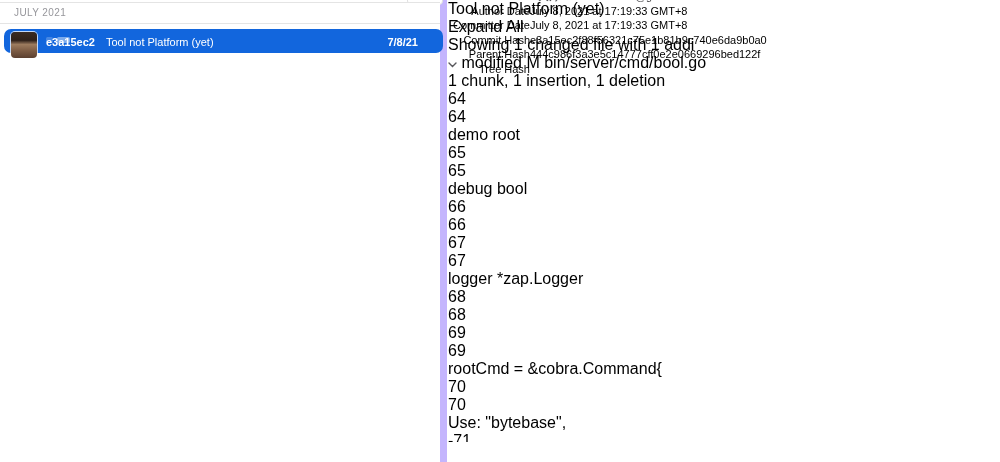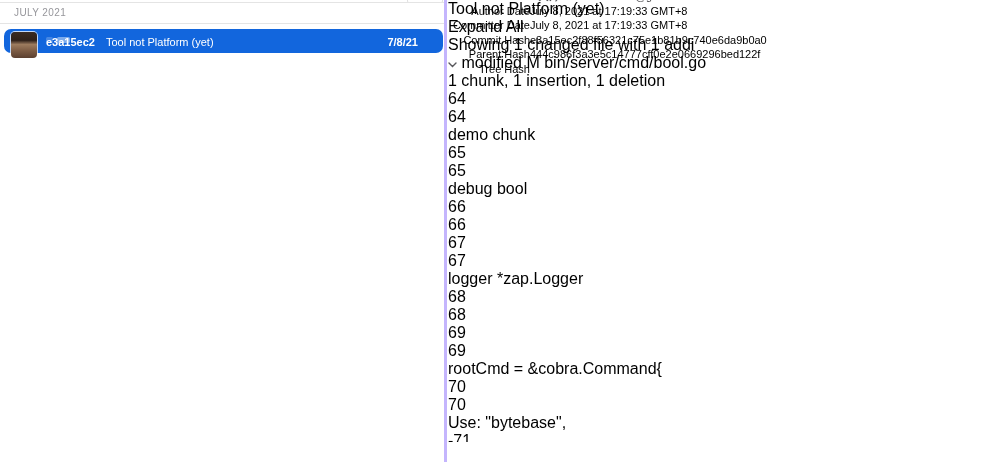--- a/index.html
+++ b/index.html
@@ -1,21 +1,21 @@
 <!DOCTYPE html>
 <html><head>
 <meta charset="utf-8">
 <style>
   * { margin:0; padding:0; box-sizing:border-box; }
   html,body { width:1000px; height:462px; overflow:hidden; background:#fff;
               font-family:"Liberation Sans", sans-serif; }
 
   
   .left-panel { position:absolute; left:0; top:0; width:447px; height:462px;
-                background:#fff; border-right:3px solid #c4b5fd; }
+                background:#fff; border-right:7px solid #c4b5fd; }
   .scroll-fragment { position:absolute; left:407px; top:-9px; width:36px; height:14px;
                      border:1px solid #e0e0e0; border-radius:4px; background:#fff; }
   .section-header { position:absolute; top:2px; left:0; right:0; padding:4px 14px 5px;
                     border-top:1px solid #e4e4e4; border-bottom:1px solid #e4e4e4;
                     font-size:10px; color:#96969b; letter-spacing:0.4px; background:#fff; }
   .commit-card { position:absolute; left:4px; top:29px; width:439px; height:24px;
                  background:#1266dd; border-radius:7px; color:#fff; cursor:default; }
   .avatar { position:absolute; left:7px; top:3px; width:26px; height:26px; border-radius:4px;
             box-shadow:0 0 0 1px rgba(255,255,255,0.75);
             background:linear-gradient(180deg,#3a2b22 0%,#2e2019 32%,#9c7b5e 48%,#7d5c44 72%,#5b4030 100%); }
@@ -134,21 +134,21 @@
 
   <div class="chunk-summary">1 chunk, 1 insertion, 1 deletion</div>
 
   <div class="hr" style="top:205px"></div>
 
 
   <div class="code-area" id="code-rows">
       <div class="code-row">
         <div class="ln ln-old">64</div>
         <div class="ln ln-new">64</div>
-        <div class="code-text"><span>    demo    chunk</span></div>
+        <div class="code-text"><span>    demo    root</span></div>
       </div>
       <div class="code-row">
         <div class="ln ln-old">65</div>
         <div class="ln ln-new">65</div>
         <div class="code-text"><span>    debug   bool</span></div>
       </div>
       <div class="code-row">
         <div class="ln ln-old">66</div>
         <div class="ln ln-new">66</div>
         <div class="code-text"><span></span></div>

